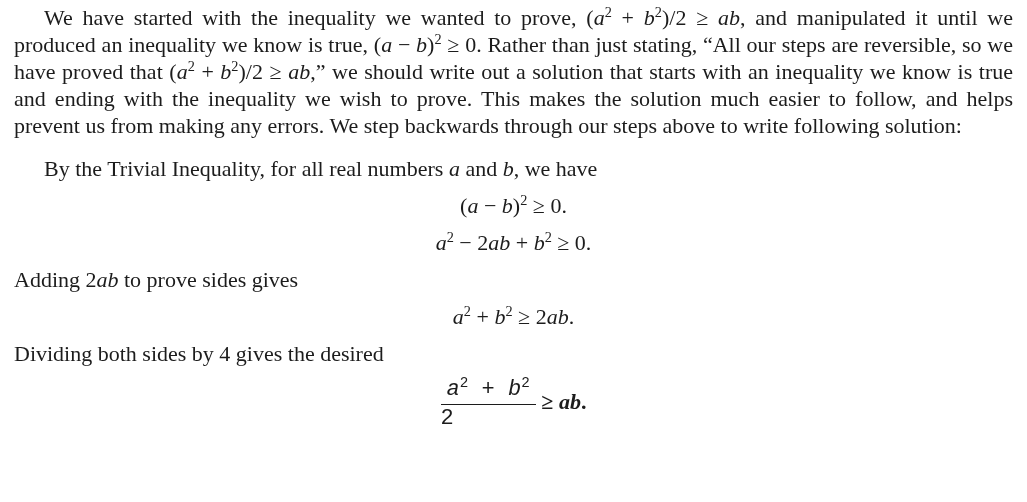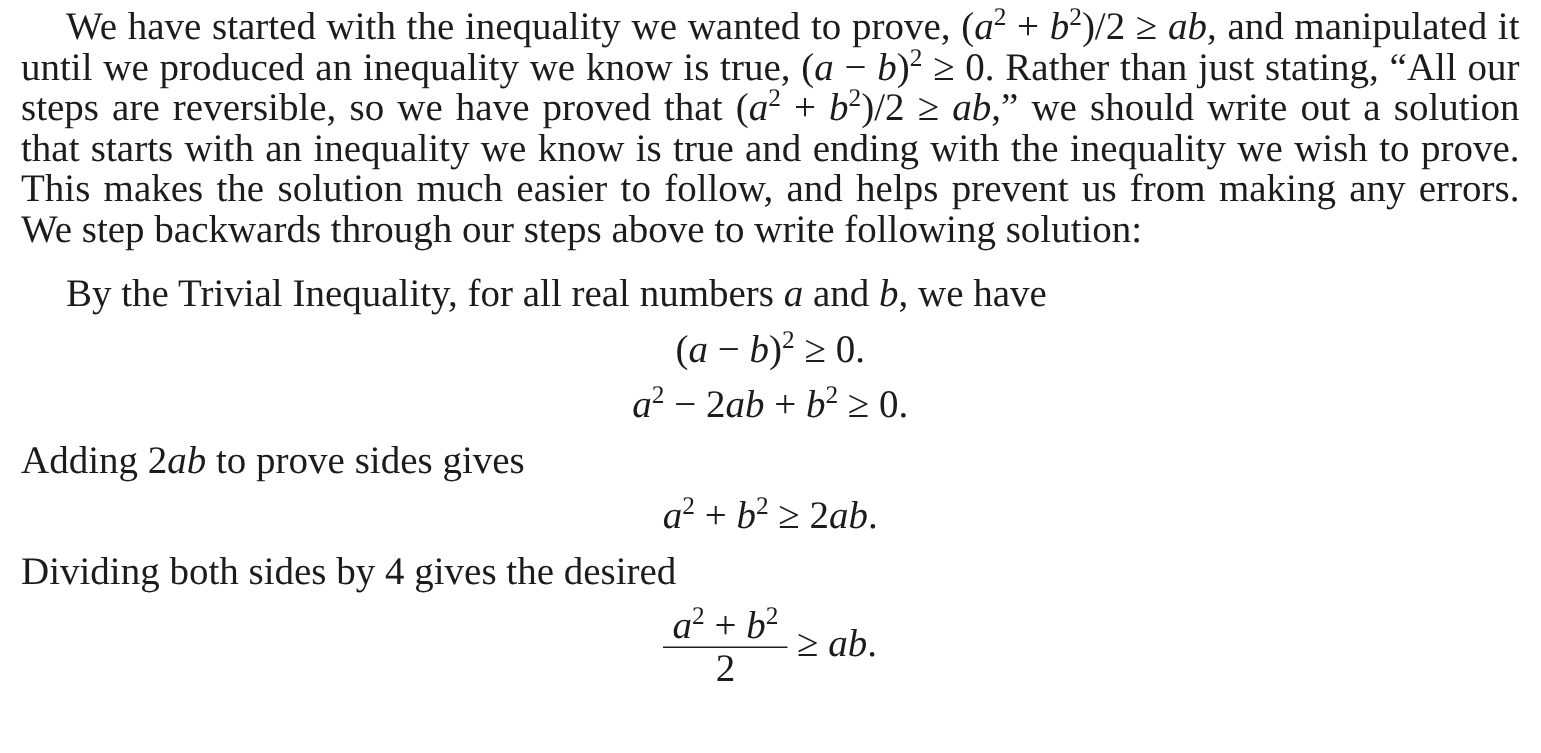--- a/index.html
+++ b/index.html
@@ -13,21 +13,21 @@
   }
   .page {
     width: 1027px;
     height: 502px;
     box-sizing: border-box;
     padding: 4px 14px 0 14px;
     overflow: hidden;
     background: var(--bg-color);
     color: var(--text-color);
     font-family: "Liberation Serif", "DejaVu Serif", serif;
-    font-size: 26px;
+    font-size: 22px;
     line-height: 27px;
   }
   .para {
     margin: 0;
     text-align: justify;
   }
   .para.indent {
     text-indent: 30px;
   }
   .para.after-gap {
@@ -41,38 +41,40 @@
   }
   .i { font-style: italic; }
   .sup {
     font-size: 0.65em;
     vertical-align: 0.55em;
     line-height: 0;
   }
   .frac {
     display: inline-block;
     vertical-align: middle;
-    text-align: center;
+    text-align: left;
     margin-bottom: 6px;
+    font-family: Liberation Mono, monospace;
   }
   .frac .num {
     display: block;
     line-height: 26px;
     padding: 0 6px 1px 6px;
     border-bottom: 1.5px solid var(--text-color);
   }
   .frac .den {
     display: block;
     line-height: 26px;
     padding-top: 1px;
   }
   .rhs {
     display: inline-block;
     vertical-align: middle;
     margin-bottom: 12px;
+    font-weight: bold;
   }
 </style>
 </head>
 <body>
 
 <div class="page">
 
   <p class="para indent"><span>We have started with the inequality we wanted to prove, (</span><span class="i">a</span><span class="sup">2</span><span> + </span><span class="i">b</span><span class="sup">2</span><span>)/2 ≥ </span><span class="i">ab</span><span>, and manipulated it until we produced an inequality we know is true, (</span><span class="i">a</span><span> − </span><span class="i">b</span><span>)</span><span class="sup">2</span><span> ≥ 0. Rather than just stating, “All our steps are reversible, so we have proved that (</span><span class="i">a</span><span class="sup">2</span><span> + </span><span class="i">b</span><span class="sup">2</span><span>)/2 ≥ </span><span class="i">ab</span><span>,” we should write out a solution that starts with an inequality we know is true and ending with the inequality we wish to prove. This makes the solution much easier to follow, and helps prevent us from making any errors. We step backwards through our steps above to write following solution:</span></p>
 
   <p class="para indent after-gap"><span>By the Trivial Inequality, for all real numbers </span><span class="i">a</span><span> and </span><span class="i">b</span><span>, we have</span></p>

